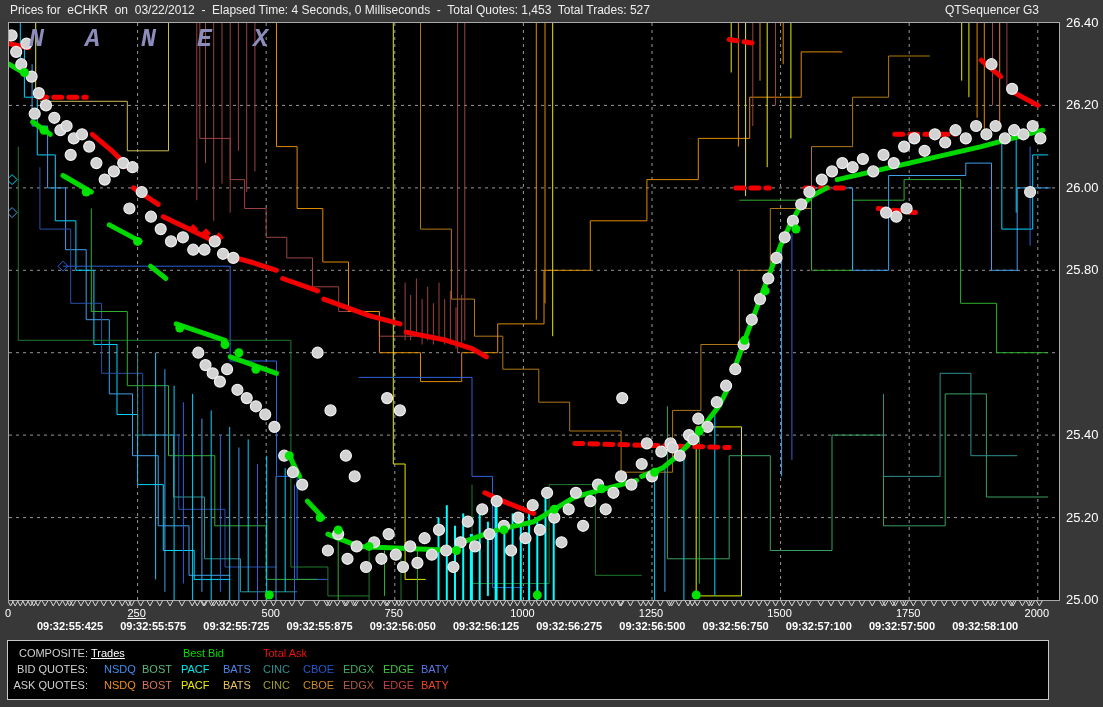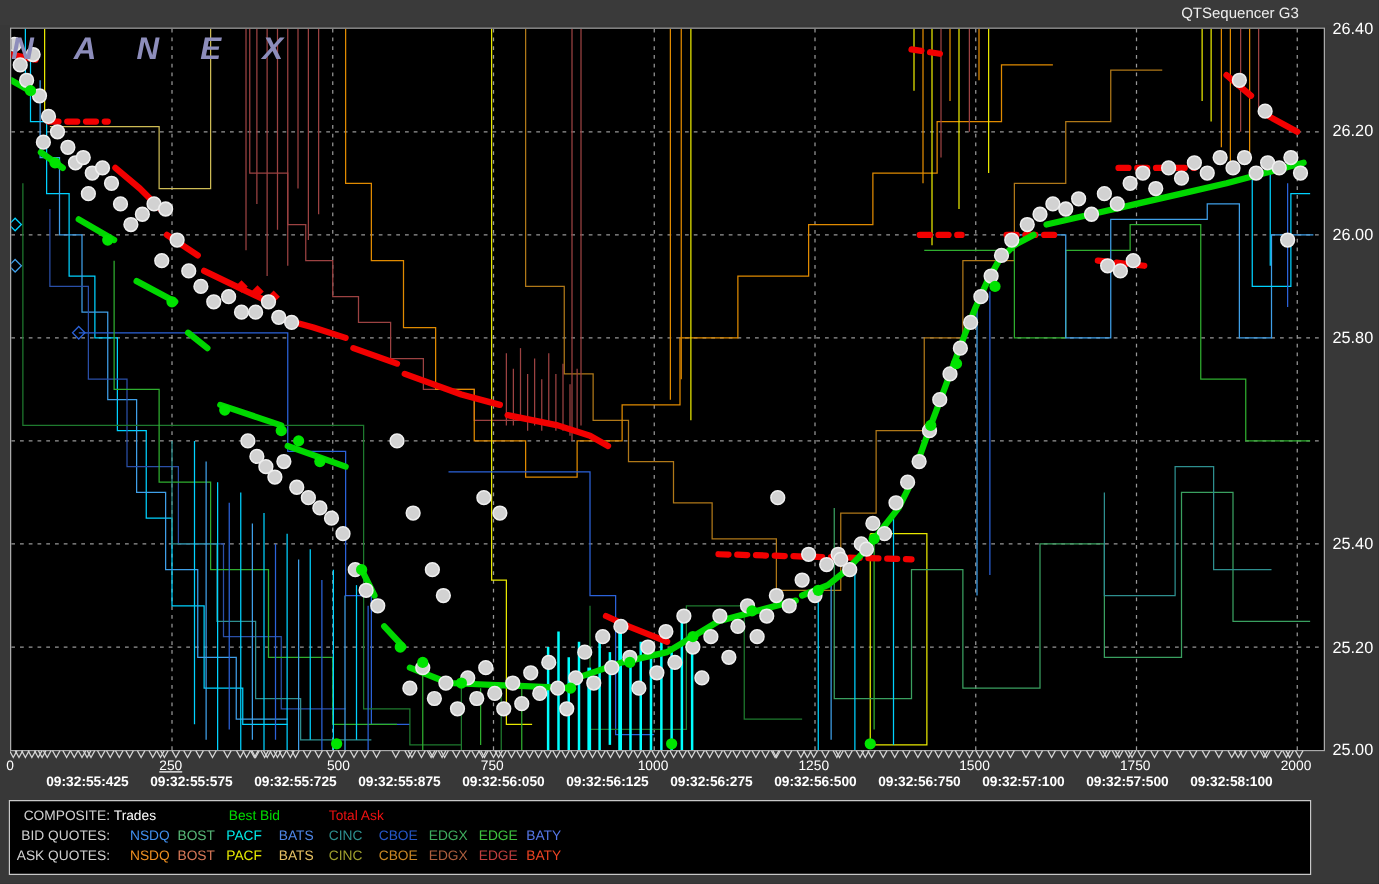--- a/index.html
+++ b/index.html
@@ -3,36 +3,37 @@
 <meta charset="utf-8">
 <style>
   html,body{margin:0;padding:0;background:#383838;}
   body{width:1103px;height:707px;position:relative;overflow:hidden;
        font-family:"Liberation Sans",sans-serif;-webkit-font-smoothing:none;}
   #topbar{position:absolute;left:0;top:0;width:1103px;height:20px;background:#3a3a3a;}
   #topbar .lt{position:absolute;left:10px;top:3px;color:#eeeeee;font-size:12px;white-space:pre;}
   #topbar .rt{position:absolute;right:64px;top:3px;color:#eeeeee;font-size:12px;}
   #plotbox{position:absolute;left:8px;top:22px;width:1050px;height:577px;background:#000;
            border:1px solid #aaaaaa;box-sizing:content-box;}
-  #watermark{position:absolute;left:0;top:2px;color:#8d8dbb;font-family:Liberation Sans, sans-serif;
+  #watermark{position:absolute;left:20px;top:2px;color:#8d8dbb;font-family:Liberation Mono, monospace;
              font-style:italic;font-weight:bold;font-size:25px;letter-spacing:13px;pointer-events:none;}
   #ylabels div{position:absolute;color:#ffffff;font-size:13px;left:1066px;}
   #xticks div{position:absolute;color:#ffffff;font-size:11px;top:607px;transform:translateX(-50%);}
   #xtimes div{position:absolute;color:#ffffff;font-size:11px;top:620px;transform:translateX(-50%);font-weight:bold;}
   #chevrons{position:absolute;left:8px;top:599px;}
   #legendbox{position:absolute;left:7px;top:640px;width:1040px;height:58px;background:#000;
              border:1px solid #c8c8c8;}
   .lrow{position:absolute;left:0;width:100%;height:14px;font-size:11px;}
   .lrow .lab{position:absolute;left:0;top:0;width:80px;text-align:right;color:#d0d0d0;}
   .lrow .itm{position:absolute;top:0;white-space:nowrap;}
 </style>
 </head>
 <body>
 
 <div id="topbar">
+  <span class="lt">Prices for  eCHKR  on  03/22/2012  -  Elapsed Time: 4 Seconds, 0 Milliseconds  -  Total Quotes: 1,453  Total Trades: 527</span>
   <span class="rt">QTSequencer G3</span>
 </div>
 
 <div id="plotbox">
   <svg id="chart-svg" width="1050" height="577" viewBox="0 0 1050 577">
       <g>
         <line x1="128.6" x2="128.6" y1="0" y2="577" stroke="#bdbdbd" stroke-width="1" stroke-dasharray="3 4" opacity="0.8"></line>
         <line x1="257.2" x2="257.2" y1="0" y2="577" stroke="#bdbdbd" stroke-width="1" stroke-dasharray="3 4" opacity="0.8"></line>
         <line x1="385.8" x2="385.8" y1="0" y2="577" stroke="#bdbdbd" stroke-width="1" stroke-dasharray="3 4" opacity="0.8"></line>
         <line x1="514.4" x2="514.4" y1="0" y2="577" stroke="#bdbdbd" stroke-width="1" stroke-dasharray="3 4" opacity="0.8"></line>
@@ -556,21 +557,21 @@
     <div style="left: 652.4px;">09:32:56:500</div>
     <div style="left: 735.6px;">09:32:56:750</div>
     <div style="left: 818.8px;">09:32:57:100</div>
     <div style="left: 902px;">09:32:57:500</div>
     <div style="left: 985.2px;">09:32:58:100</div>
   </div>
 
 <div id="legendbox">
     <div class="lrow" style="top: 6px;">
       <span class="lab">COMPOSITE:</span>
-      <span class="itm" style="left: 83px; color: rgb(255, 255, 255);">Trades</span>
+      <span class="itm" style="left: 83px; color: rgb(255, 255, 255); text-decoration: underline;">Trades</span>
       <span class="itm" style="left: 175px; color: rgb(0, 221, 0);">Best Bid</span>
       <span class="itm" style="left: 255px; color: rgb(238, 17, 17);">Total Ask</span>
     </div>
     <div class="lrow" style="top: 22px;">
       <span class="lab">BID QUOTES:</span>
       <span class="itm" style="left: 96px; color: rgb(63, 143, 239);">NSDQ</span>
       <span class="itm" style="left: 134px; color: rgb(88, 184, 120);">BOST</span>
       <span class="itm" style="left: 173px; color: rgb(0, 232, 232);">PACF</span>
       <span class="itm" style="left: 215px; color: rgb(77, 134, 232);">BATS</span>
       <span class="itm" style="left: 255px; color: rgb(46, 143, 143);">CINC</span>

